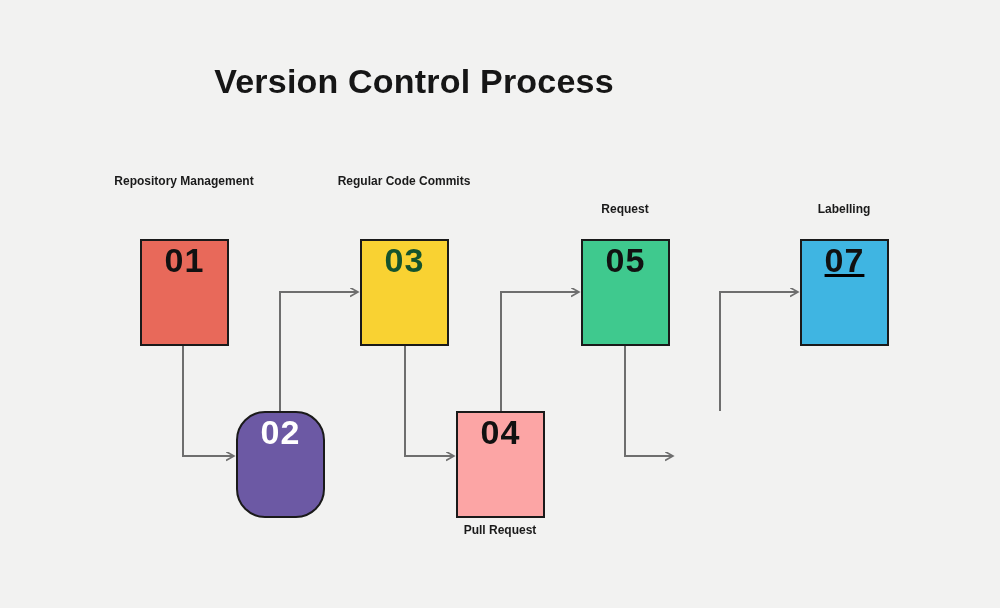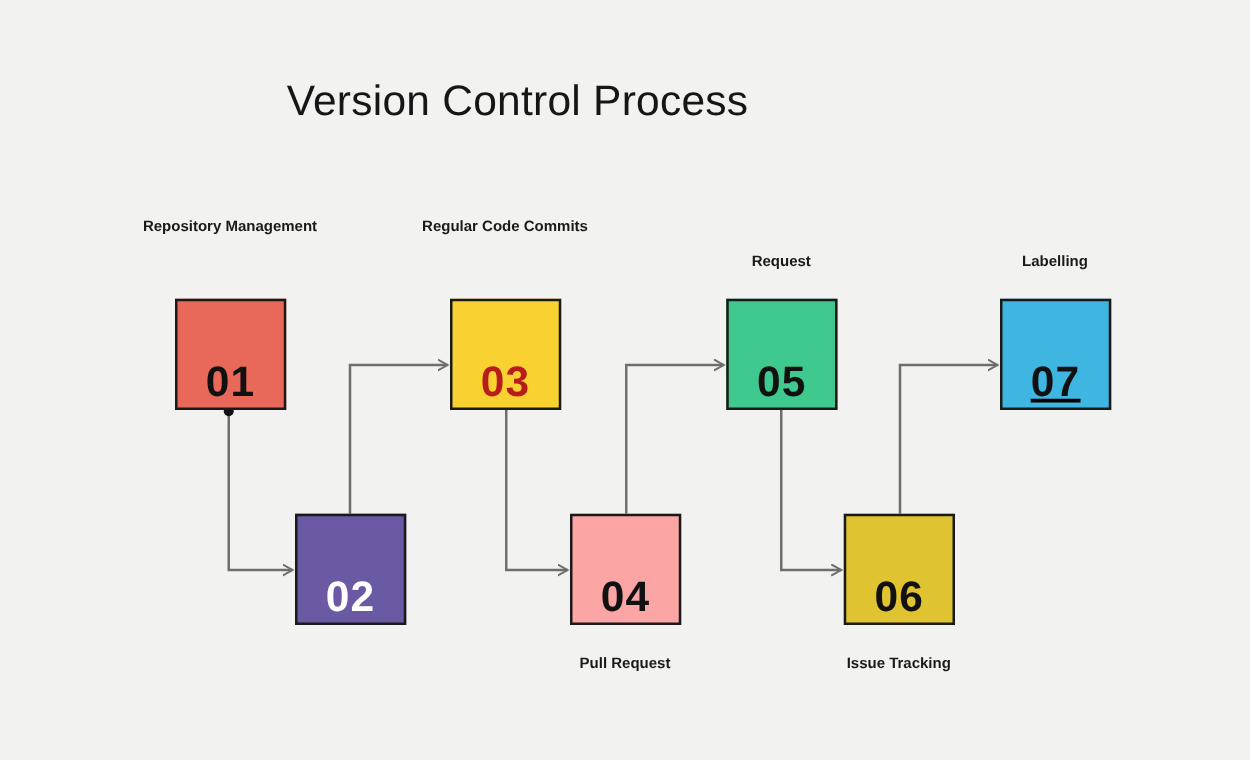--- a/index.html
+++ b/index.html
@@ -12,38 +12,38 @@
     width:1000px;height:608px;
     background:#F2F2F1;
     overflow:hidden;
   }
   .title{
     position:absolute;
     left:0;top:62px;width:828px;
     margin:0;
     text-align:center;
     font-size:34px;
-    font-weight:normal;
+    font-weight:bold;
     letter-spacing:.2px;
     color:#161616;
   }
   .connector-layer{
     position:absolute;left:0;top:0;width:1000px;height:608px;
   }
   .connector-layer polyline{
     fill:none;
     stroke:#6E6E6E;
     stroke-width:2;
   }
   .step-box{
     position:absolute;
-    width:89px;height:89px;
+    width:89px;height:107px;
     border:2px solid #1a1a1a;
     box-sizing:border-box;
-    display:flex;align-items:flex-end;justify-content:center;
+    display:flex;align-items:flex-start;justify-content:center;
   }
   .step-num{
     font-size:34px;
     font-weight:bold;
     letter-spacing:1px;
     color:#111;
   }
   .step-label{
     position:absolute;
     width:180px;
@@ -75,37 +75,33 @@
     <polyline points="625,328 625,456 673,456" marker-end="url(#arrow)"></polyline>
     <polyline points="720,411 720,292 798,292" marker-end="url(#arrow)"></polyline>
   </svg>
 
   <div class="step-label" style="left:94px;top:168px;">Repository Management</div>
   <div class="step-label" style="left:314px;top:168px;">Regular Code Commits</div>
   <div class="step-label" style="left:535px;top:196px;">Request</div>
   <div class="step-label" style="left:754px;top:196px;">Labelling</div>
 
   <div class="step-label" style="left:410px;top:517px;">Pull Request</div>
-  <div class="step-label" style="left:629px;top:517px;">Issue Tracking</div>
 
   <div class="step-box" style="left: 140px; top: 239px; background-color: rgb(232, 105, 90);">
     <span class="step-num" style="color: rgb(17, 17, 17);">01</span>
   </div>
-  <div class="step-box" style="left: 236px; top: 411px; background-color: rgb(108, 89, 164);">
+  <div class="step-box" style="left: 236px; top: 411px; background-color: rgb(108, 89, 164); border-radius: 29px;">
     <span class="step-num" style="color: rgb(255, 255, 255);">02</span>
   </div>
   <div class="step-box" style="left: 360px; top: 239px; background-color: rgb(249, 210, 50);">
-    <span class="step-num" style="color: #b91c1c;">03</span>
+    <span class="step-num" style="color: #14532d;">03</span>
   </div>
   <div class="step-box" style="left: 456px; top: 411px; background-color: #fca5a5;">
     <span class="step-num" style="color: rgb(17, 17, 17);">04</span>
   </div>
   <div class="step-box" style="left: 581px; top: 239px; background-color: rgb(63, 201, 142);">
     <span class="step-num" style="color: rgb(17, 17, 17);">05</span>
-  </div>
-  <div class="step-box" style="left: 675px; top: 411px; background-color: rgb(223, 195, 48);">
-    <span class="step-num" style="color: rgb(17, 17, 17);">06</span>
   </div>
   <div class="step-box" style="left: 800px; top: 239px; background-color: rgb(63, 181, 226); text-decoration: underline;">
     <span class="step-num" style="color: rgb(17, 17, 17);">07</span>
   </div>
 
 </div>
 
 </body></html>

